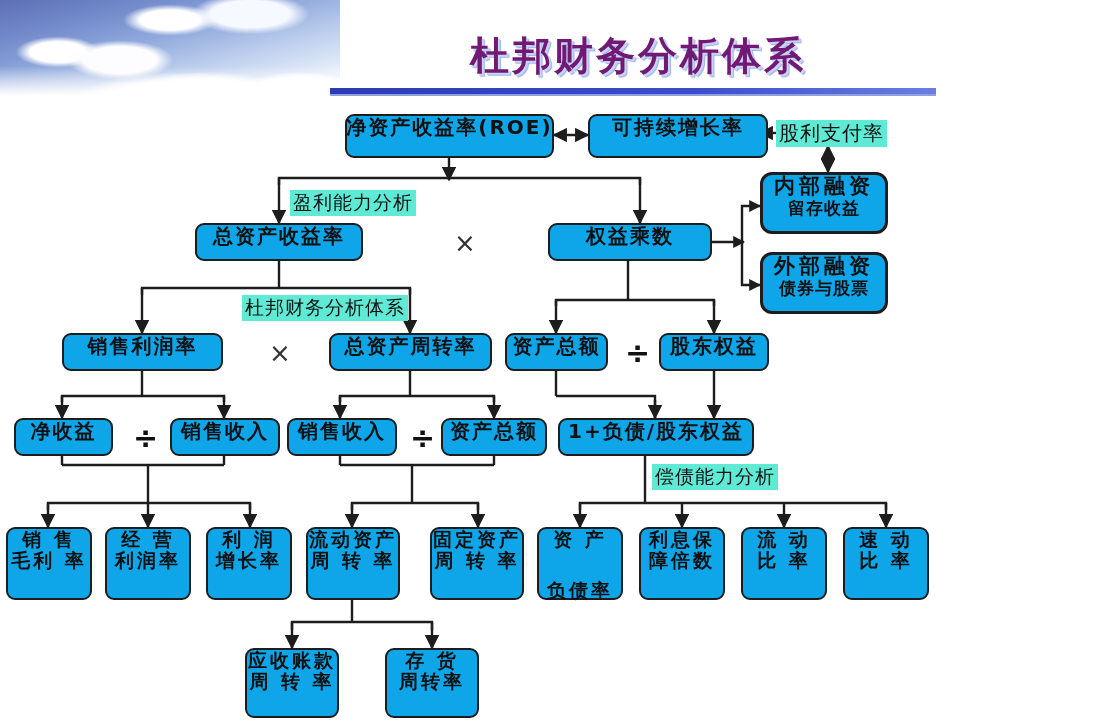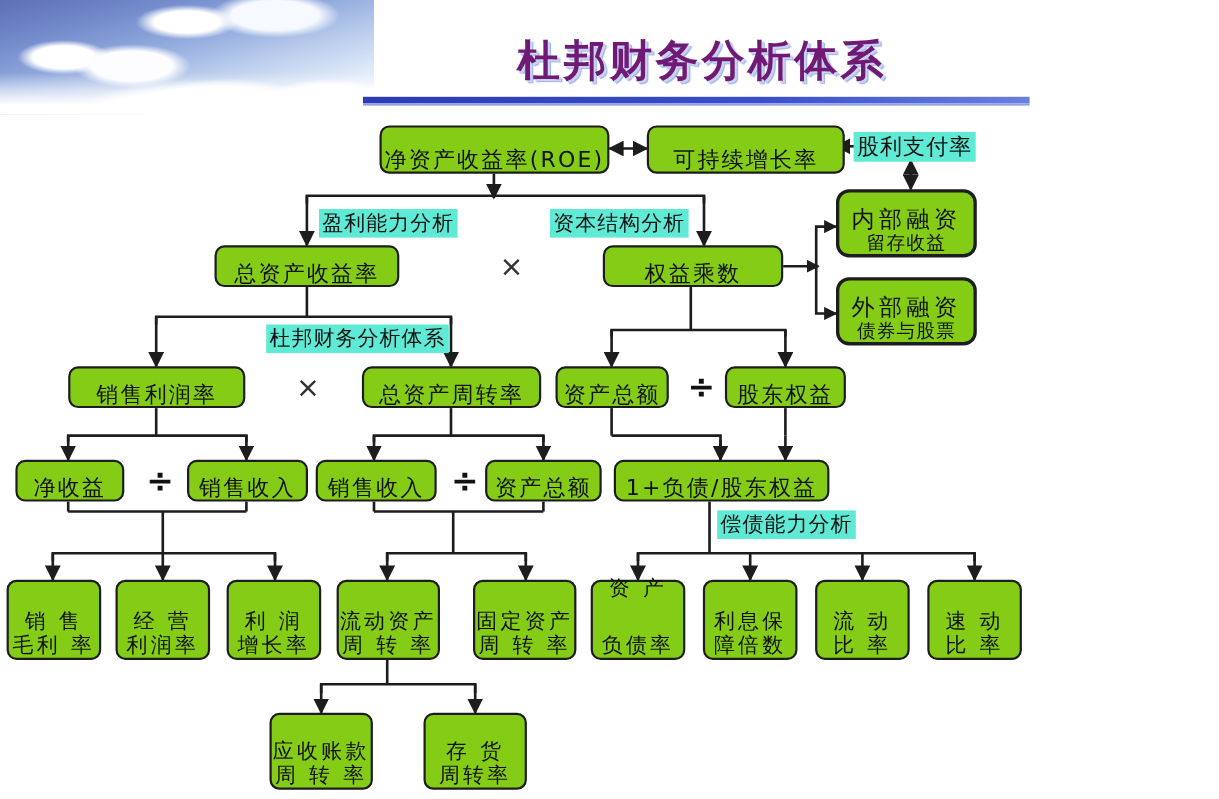--- a/index.html
+++ b/index.html
@@ -48,23 +48,23 @@
     position:absolute;left:330px;top:94px;width:606px;height:2px;
     background:#8f9fe0;
   }
 
   
   #wires{position:absolute;left:0;top:0;width:1108px;height:726px;}
 
   
   .box{
     position:absolute;box-sizing:border-box;
-    border:2px solid #1d1d1d;border-radius:9px;background:#84cc16;
-    display:flex;flex-direction:column;align-items:center;justify-content:flex-end;
-    color:#111;font-weight:normal;white-space:nowrap;text-align:center;
+    border:2px solid #1d1d1d;border-radius:9px;background:#0ea5e9;
+    display:flex;flex-direction:column;align-items:center;justify-content:flex-start;
+    color:#111;font-weight:bold;white-space:nowrap;text-align:center;
   }
   .box .l1,.box .l2{display:block;line-height:1.12;}
   .b-one{font-size:20px;letter-spacing:2px;}
   .b-two{font-size:19px;letter-spacing:3px;}
 
   
   .box.fin{border-width:3px;border-radius:12px;}
   .box.fin .l1{font-size:21px;letter-spacing:4px;}
   .box.fin .l2{font-size:17px;letter-spacing:1px;}
 
@@ -189,21 +189,20 @@
   <div class="box fin" style="left:760px;top:172px;width:128px;height:62px;">
     <span class="l1">内部融资</span>
     <span class="l2">留存收益</span>
   </div>
   <div class="box fin" style="left:760px;top:252px;width:128px;height:62px;">
     <span class="l1">外部融资</span>
     <span class="l2">债券与股票</span>
   </div>
 
   <div class="lbl lbl-an" style="left:290px;top:190px;">盈利能力分析</div>
-  <div class="lbl lbl-an" style="left:500px;top:190px;">资本结构分析</div>
 
   <div class="box b-one" style="left:195px;top:223px;width:168px;height:38px;">
     <span class="l1">总资产收益率</span>
   </div>
   <div class="op" style="left:452px;top:230px;">×</div>
   <div class="box b-one" style="left:548px;top:223px;width:164px;height:38px;">
     <span class="l1">权益乘数</span>
   </div>
 
   <div class="lbl lbl-an" style="left:242px;top:295px;">杜邦财务分析体系</div>

